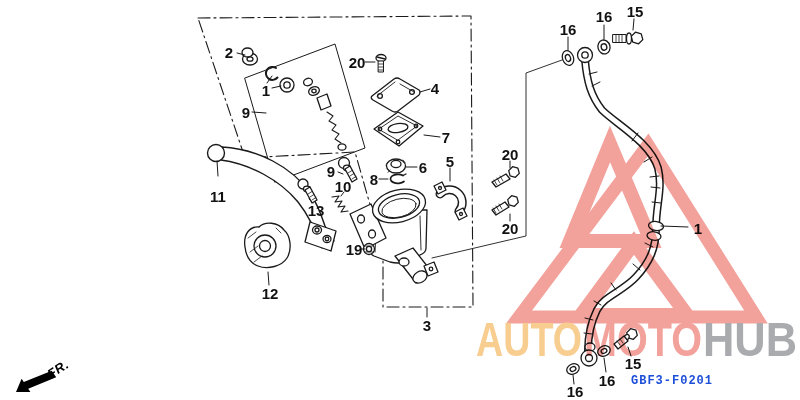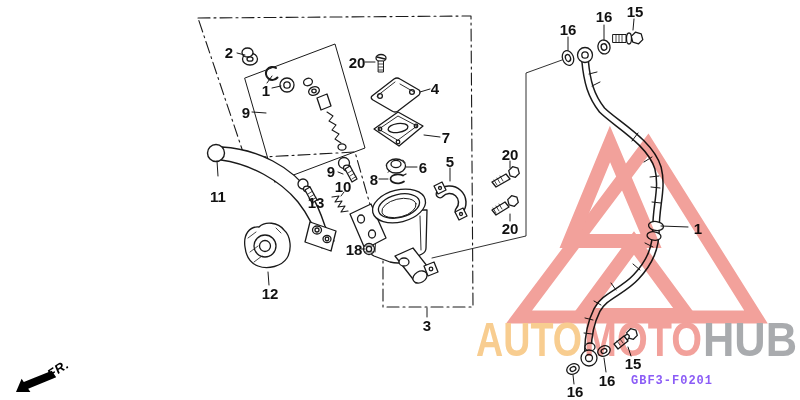--- a/index.html
+++ b/index.html
@@ -3,21 +3,21 @@
 <meta charset="utf-8">
 <style>
   html,body{margin:0;padding:0;background:#fff;}
   #stage{position:relative;width:800px;height:400px;background:#fff;overflow:hidden;
          font-family:"Liberation Sans",sans-serif;}
   #lineart{position:absolute;left:0;top:0;}
   .plabel{position:absolute;transform:translate(-50%,-50%);
           font:bold 15px "Liberation Sans",sans-serif;color:#111;
           white-space:nowrap;line-height:1;}
   #diagram-code{position:absolute;left:672px;top:381px;transform:translate(-50%,-50%);
-          font:bold 12px "Liberation Mono",monospace;letter-spacing:1px;color:#8b5cf6;}
+          font:bold 12px "Liberation Mono",monospace;letter-spacing:1px;color:#1d4ed8;}
   #fr-label{position:absolute;left:58px;top:369px;
           transform:translate(-50%,-50%) rotate(-33deg);
           font:bold italic 13px "Liberation Sans",sans-serif;color:#000;letter-spacing:.5px;}
   #watermark{position:absolute;left:0;top:0;mix-blend-mode:multiply;pointer-events:none;}
   svg{display:block;}
 </style>
 </head>
 <body>
 
 <div id="stage">
@@ -231,24 +231,24 @@
     <div class="plabel" style="left:266px;top:90px">1</div>
     <div class="plabel" style="left:246px;top:112px">9</div>
     <div class="plabel" style="left:357px;top:62px">20</div>
     <div class="plabel" style="left:435px;top:88px">4</div>
     <div class="plabel" style="left:446px;top:137px">7</div>
     <div class="plabel" style="left:423px;top:167px">6</div>
     <div class="plabel" style="left:374px;top:179px">8</div>
     <div class="plabel" style="left:450px;top:161px">5</div>
     <div class="plabel" style="left:331px;top:171px">9</div>
     <div class="plabel" style="left:343px;top:186px">10</div>
-    <div class="plabel" style="left:316px;top:202px">13</div>
+    <div class="plabel" style="left:316px;top:210px">13</div>
     <div class="plabel" style="left:218px;top:196px">11</div>
     <div class="plabel" style="left:270px;top:293px">12</div>
-    <div class="plabel" style="left:354px;top:249px">18</div>
+    <div class="plabel" style="left:354px;top:249px">19</div>
     <div class="plabel" style="left:427px;top:325px">3</div>
     <div class="plabel" style="left:510px;top:154px">20</div>
     <div class="plabel" style="left:510px;top:228px">20</div>
     <div class="plabel" style="left:568px;top:29px">16</div>
     <div class="plabel" style="left:604px;top:16px">16</div>
     <div class="plabel" style="left:635px;top:11px">15</div>
     <div class="plabel" style="left:698px;top:228px">1</div>
     <div class="plabel" style="left:633px;top:363px">15</div>
     <div class="plabel" style="left:607px;top:380px">16</div>
     <div class="plabel" style="left:575px;top:391px">16</div>

